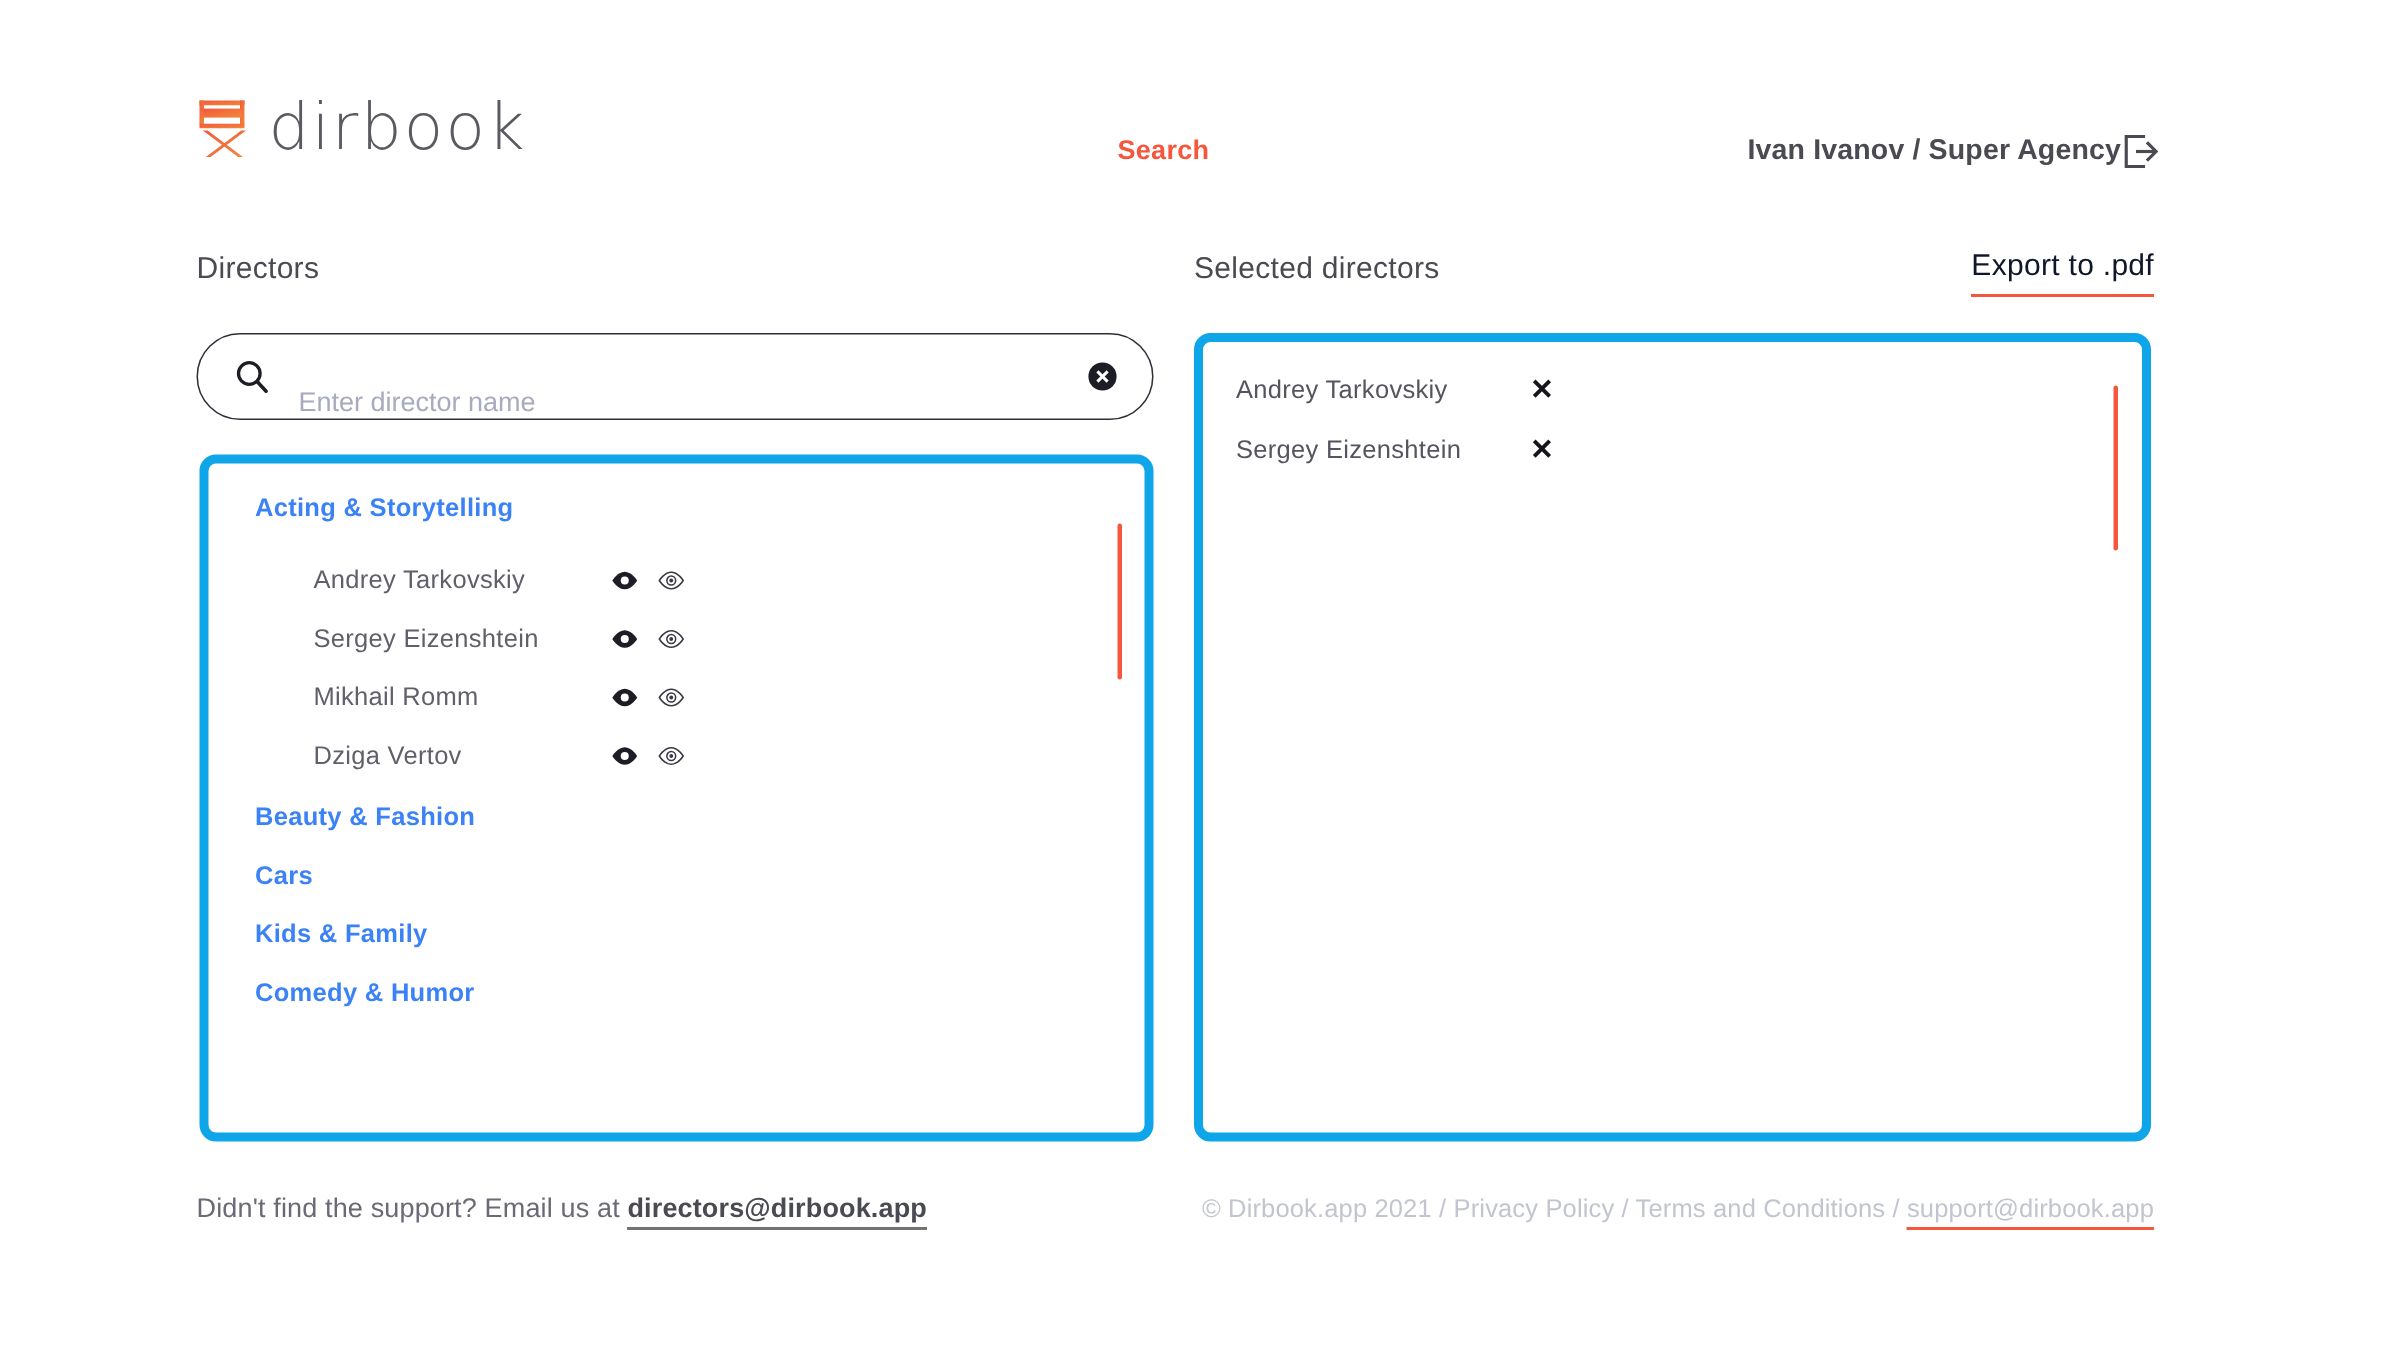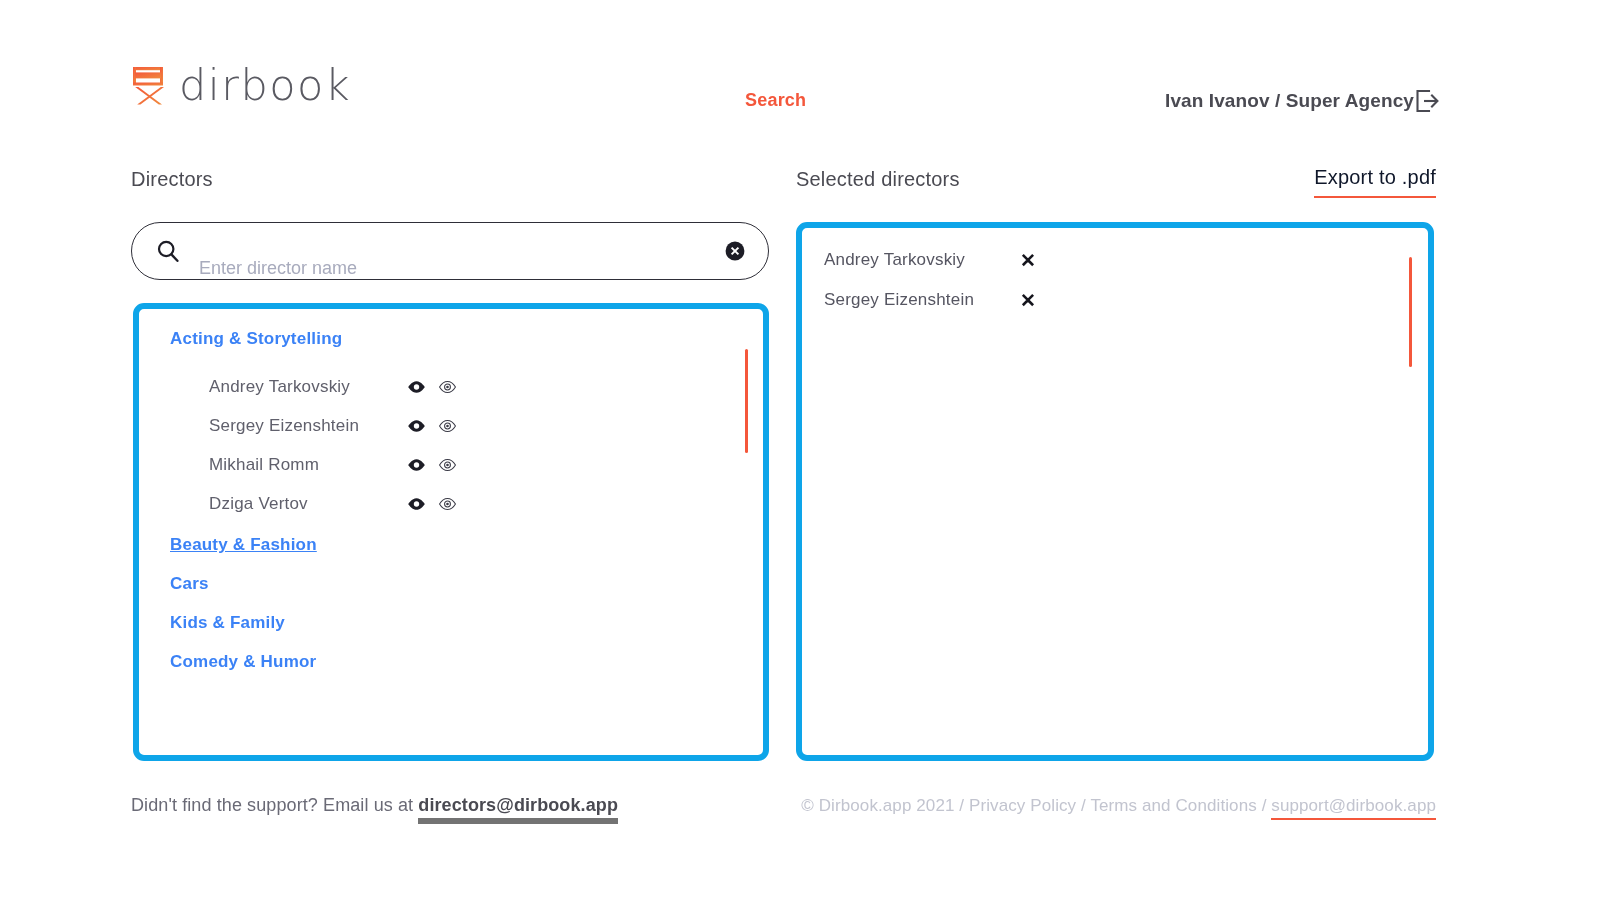--- a/index.html
+++ b/index.html
@@ -229,21 +229,21 @@
     left: 131px;
     top: 795px;
     font-size: 18px;
     color: #6a6a76;
     letter-spacing: 0.1px;
     white-space: nowrap;
   }
   .footer-left .mail {
     color: #4a4a52;
     font-weight: 700;
-    border-bottom: 6px solid #737373;
+    border-bottom: 2px solid #737373;
     padding-bottom: 3px;
     cursor: pointer;
   }
 
   .footer-right {
     position: absolute;
     right: 164px;
     top: 796px;
     font-size: 17px;
     color: #c2c4cf;
@@ -383,21 +383,21 @@
             </span>
             <span class="eye-btn">
               <svg viewBox="0 0 22 16" width="19" height="14" aria-hidden="true">
                 <path d="M11 1.6C5.6 1.6 1.8 8 1.8 8s3.8 6.4 9.2 6.4S20.2 8 20.2 8 16.4 1.6 11 1.6z" fill="none" stroke="#3a3a46" stroke-width="1.2"></path>
                 <circle cx="11" cy="8" r="3.4" fill="none" stroke="#3a3a46" stroke-width="1.2"></circle>
                 <circle cx="11" cy="8" r="1.5" fill="#3a3a46"></circle>
               </svg>
             </span>
           </li>
         </ul>
-        <div class="group-title" style="margin-bottom: 0px; margin-top: 0px; height: 39px; line-height: 39px; text-decoration: underline;">Beauty &amp; Fashion</div>
+        <div class="group-title" style="margin-bottom: 0px; margin-top: 0px; height: 39px; line-height: 39px;">Beauty &amp; Fashion</div>
         <div class="group-title" style="margin-bottom: 0px; margin-top: 0px; height: 39px; line-height: 39px;">Cars</div>
         <div class="group-title" style="margin-bottom: 0px; margin-top: 0px; height: 39px; line-height: 39px;">Kids &amp; Family</div>
         <div class="group-title" style="margin-bottom: 0px; margin-top: 0px; height: 39px; line-height: 39px;">Comedy &amp; Humor</div>
       </div>
   </div>
 
   <div class="panel right">
     <div class="scroll-thumb right-thumb"></div>
     <div id="selected-container" style="padding-top:12px;">
         <div class="sel-row">

